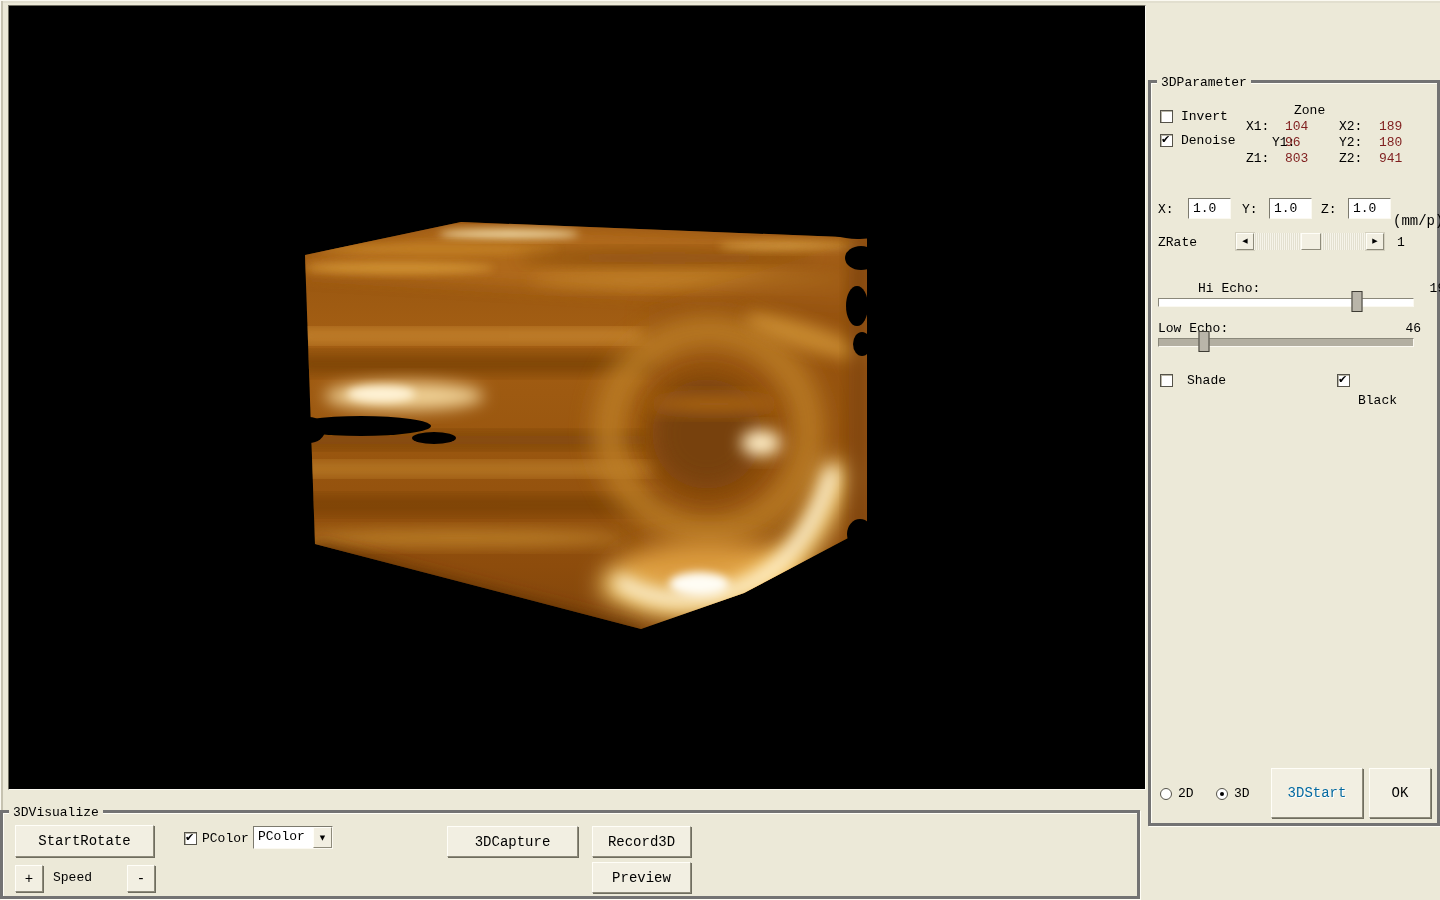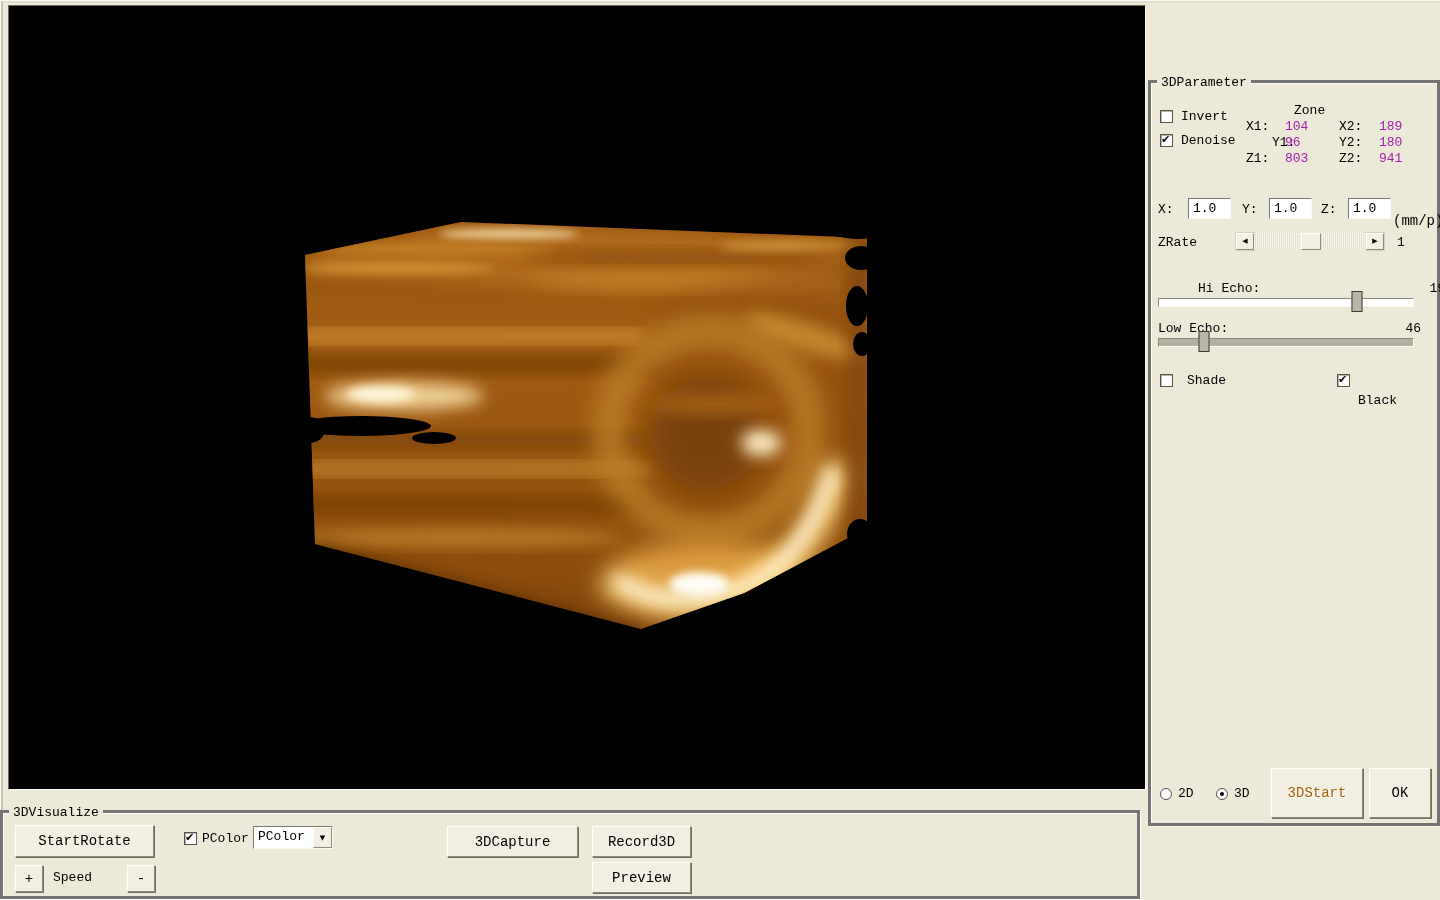--- a/index.html
+++ b/index.html
@@ -24,21 +24,21 @@
     box-shadow:inset 1px 1px 0 #fffef6,1px 1px 0 #fffef6;
   }
   .gb-label{position:absolute;top:-8px;left:6px;background:#ece9d8;padding:0 4px;white-space:nowrap;}
   .abs{position:absolute;white-space:nowrap;}
   
   .btn{
     position:absolute;display:flex;align-items:center;justify-content:center;
     background:#f2efe2;border:1px solid;border-color:#fffef8 #8e8b7b #8e8b7b #fffef8;
     box-shadow:1px 1px 0 #6f6d5f;font-size:14px;cursor:pointer;user-select:none;
   }
-  .btn.disabled{color:#a16207;text-shadow:1px 1px 0 #fff;cursor:default;}
+  .btn.disabled{color:#0369a1;text-shadow:1px 1px 0 #fff;cursor:default;}
   
   .checkbox{
     position:absolute;width:13px;height:13px;box-sizing:border-box;background:#fff;
     border:1px solid #55534a;box-shadow:inset 1px 1px 0 #b8b5a6;cursor:pointer;
   }
   .checkbox .mark{display:none;font-family:"DejaVu Sans",sans-serif;font-size:11px;line-height:11px;
     position:absolute;left:0px;top:-1px;}
   .checkbox.on .mark{display:block;}
   
   .radio{
@@ -70,21 +70,21 @@
     background-image:repeating-linear-gradient(90deg,#f6f4ea 0 1px,#e3e0d0 1px 2px);}
   .sb-thumb{position:absolute;left:42%;top:0;width:20px;height:17px;box-sizing:border-box;background:#f2efe2;
     border:1px solid;border-color:#fffef8 #8e8b7b #8e8b7b #fffef8;}
   
   .combobox{position:absolute;box-sizing:border-box;display:flex;background:#fff;
     border:1px solid;border-color:#7c7a6e #fbf9f1 #fbf9f1 #7c7a6e;cursor:pointer;}
   .cb-text{flex:1;padding:2px 4px;font-size:13px;}
   .cb-btn{width:17px;background:#f2efe2;border:1px solid;border-color:#fffef8 #8e8b7b #8e8b7b #fffef8;
     display:flex;align-items:center;justify-content:center;
     font-family:"DejaVu Sans",sans-serif;font-size:7px;}
-  .blue{color:#a21caf;}
+  .blue{color:#7f1d1d;}
   .right{text-align:right;}
 </style>
 </head>
 <body>
 
 <div class="frame"></div>
 
 <div id="viewport">
   <svg width="1136" height="783" viewBox="0 0 1136 783">
     <defs>

